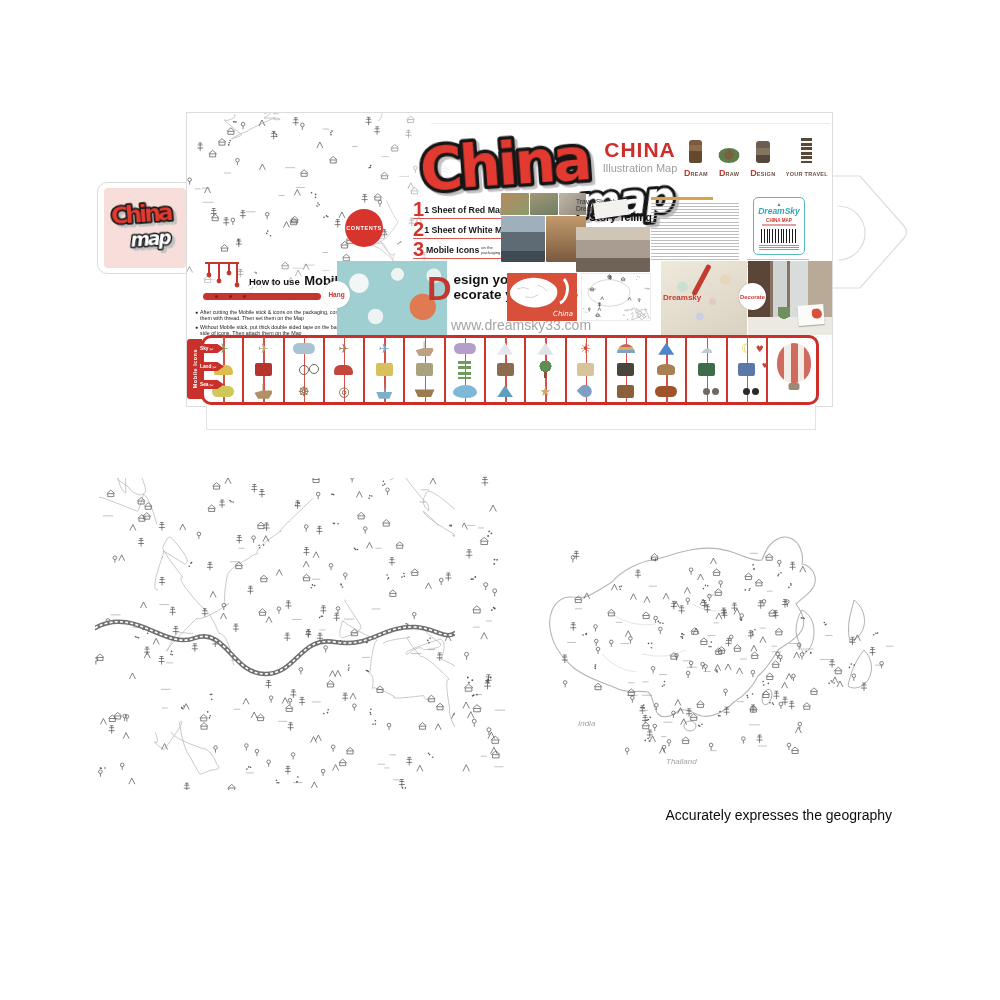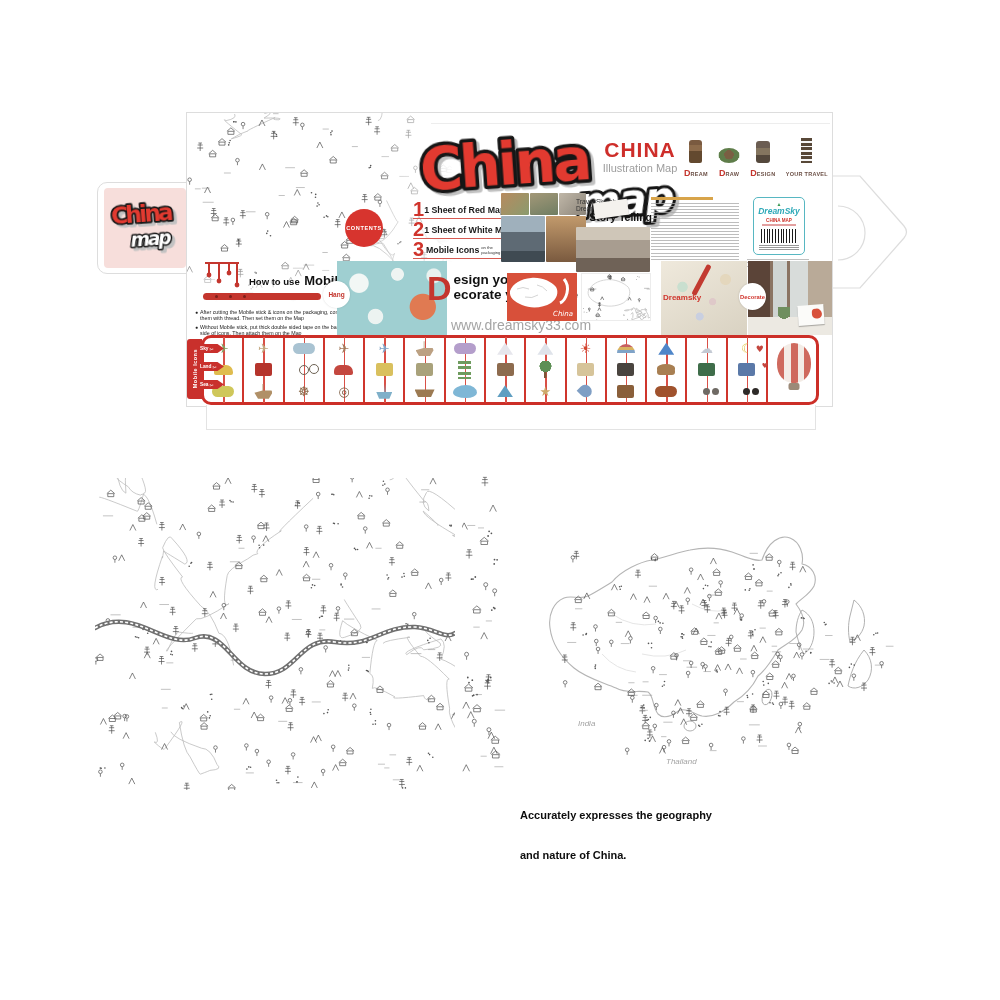--- a/index.html
+++ b/index.html
@@ -170,21 +170,21 @@
   .bottomflap{position:absolute;left:19px;top:292px;width:608px;height:24px;background:#fff;border:1px solid #e3e3e3;border-top:none;z-index:1}
 
   
   .leftflap{position:absolute;left:97px;top:182px;width:90px;height:90px;background:#fff;border:1px solid #ddd;border-radius:10px 0 0 10px}
   .pinkpad{position:absolute;left:6px;top:5px;width:82px;height:80px;background:#f7dedb;border-radius:4px;overflow:hidden}
   .righttab{position:absolute;left:830px;top:168px;width:82px;height:128px}
 
   
   .cap-main{position:absolute;left:0;top:433px;width:1000px;text-align:center;font-size:19px;font-weight:600;color:#0d0d0d}
   .cap-left{position:absolute;left:95px;top:795px;width:360px;text-align:center;font-size:17px;font-weight:600;color:#0d0d0d}
-  .cap-right{position:absolute;left:520px;top:795px;width:372px;text-align:left;font-size:11px;font-weight:700;color:#0d0d0d;line-height:40px}
+  .cap-right{position:absolute;left:520px;top:795px;width:372px;text-align:right;font-size:14px;font-weight:400;color:#0d0d0d;line-height:40px}
 
   .bigmap{position:absolute;background:#fff}
 </style>
 </head>
 <body>
 
 <div class="stage">
 
   <div class="leftflap">
     <div class="pinkpad">
@@ -1462,15 +1462,14 @@
       <path d="M7.111810236237943,85.75407445826568 V94.55407445826567 M4.361810236237943,87.95407445826568 h5.5 M3.811810236237943,91.25407445826568 h6.6000000000000005 M5.131810236237943,85.75407445826568 h3.9600000000000004" fill="none" stroke="#4f4f4f" stroke-width="0.7"></path>
       <path d="M30.457859072647988,290.6435602577403 v3.3000000000000003 h6.6000000000000005 v-3.3000000000000003 z M29.35785907264799,290.6435602577403 L33.75785907264799,286.7935602577403 L38.15785907264799,290.6435602577403" fill="none" stroke="#4f4f4f" stroke-width="0.7"></path>
       <circle cx="32.6856692857109" cy="126.7809473324567" r="1.9800000000000002" fill="none" stroke="#4f4f4f" stroke-width="0.7"></circle>
       <path d="M32.6856692857109,128.9809473324567 v3.3000000000000003" stroke="#4f4f4f" stroke-width="0.7"></path>
       <text x="116" y="262" fill="#a3a3a3" font-size="8" font-style="italic" font-family="Liberation Sans, sans-serif">India</text>
       <text x="204" y="300" fill="#a3a3a3" font-size="8" font-style="italic" font-family="Liberation Sans, sans-serif">Thailand</text>
     </svg>
 
   <div class="cap-right">
     <div>Accurately expresses the geography</div>
-    <div>and nature of China.</div>
   </div>
 </div>
 
 </body></html>

